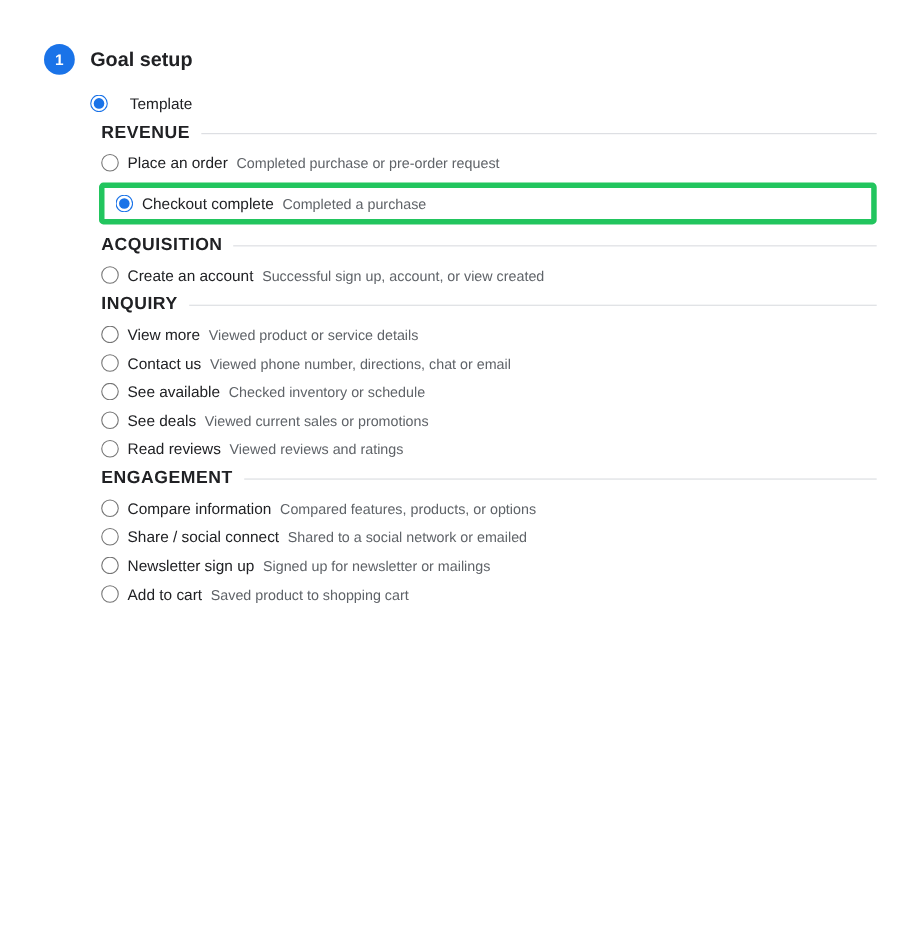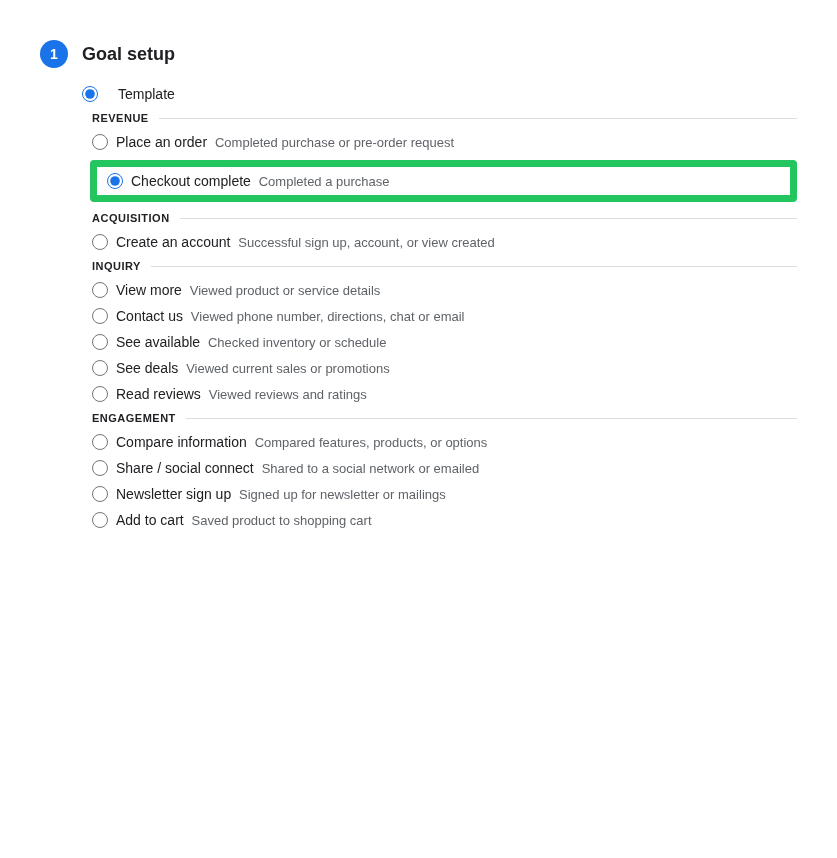--- a/index.html
+++ b/index.html
@@ -80,21 +80,21 @@
     }
 
     .template-description {
       font-size: 13px;
       color: #5f6368;
       margin-bottom: 20px;
       margin-left: 24px;
     }
 
     .section-label {
-      font-size: 11px;
+      font-size: 16px;
       font-weight: 700;
       color: #202124;
       letter-spacing: 0.5px;
       margin-bottom: 10px;
       display: flex;
       align-items: center;
       gap: 10px;
     }
 
     .section-label::after {
@@ -105,21 +105,21 @@
     }
 
     .options-block {
       margin-left: 10px;
     }
 
     .checkout-row {
       display: flex;
       align-items: center;
       gap: 8px;
-      border: 7px solid #22c55e;
+      border: 5px solid #22c55e;
       border-radius: 4px;
       padding: 6px 10px;
       margin-bottom: 10px;
       margin-left: -2px;
     }
 
     .checkout-row input[type="radio"] {
       width: 16px;
       height: 16px;
       accent-color: #1a73e8;

